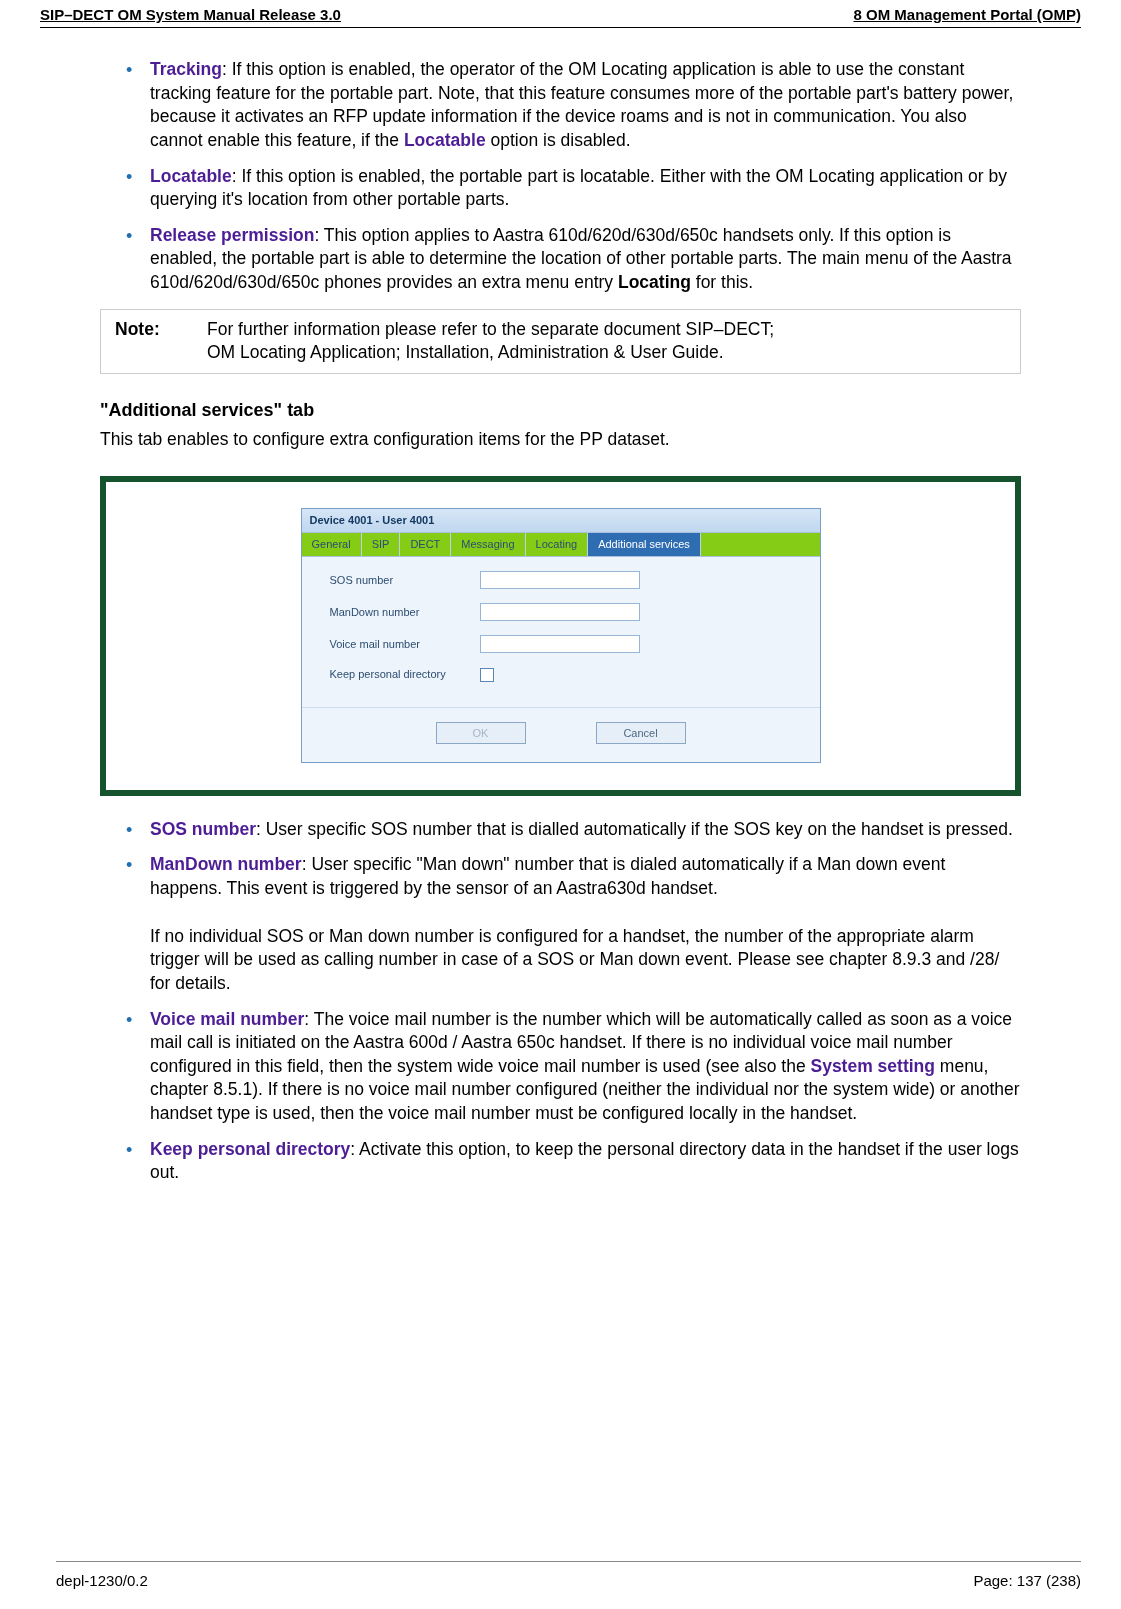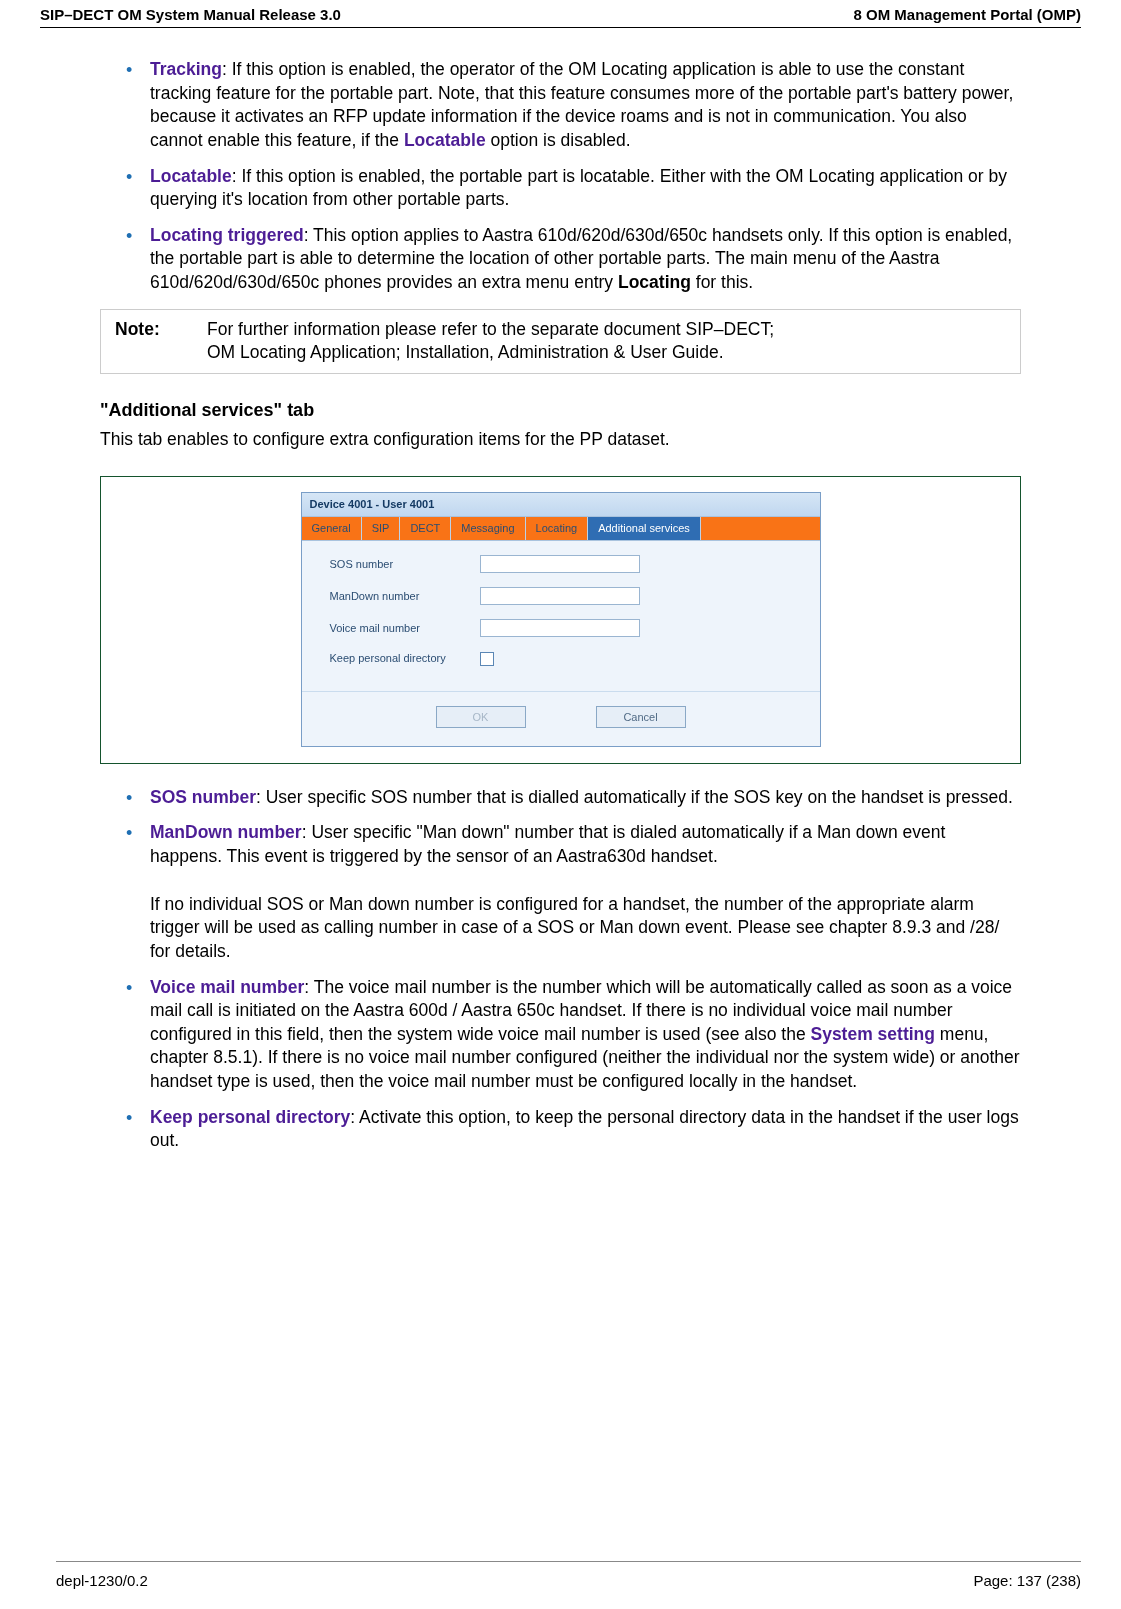--- a/index.html
+++ b/index.html
@@ -1,33 +1,33 @@
 <!DOCTYPE html>
 <html><head>
 <meta charset="utf-8">
 <style>
   * { box-sizing: border-box; margin: 0; padding: 0; }
   html, body { width: 1121px; background: #fff; font-family: Arial, Helvetica, sans-serif; color: #000; }
   .page { width: 1121px; min-height: 1609px; padding: 0 40px; position: relative; }
-  .header-row { display: flex; justify-content: space-between; align-items: center; padding: 6px 0 4px 0; border-bottom: 1px solid #000; font-size: 15px; font-weight: bold; }
+  .header-row { display: flex; justify-content: space-between; align-items: center; padding: 6px 0 4px 0; border-bottom: 1px solid #000; font-size: 15px; font-weight: bold; text-decoration: underline; }
   .content { padding: 30px 60px 0 60px; font-size: 17.5px; line-height: 1.35; }
   ul.bullets { list-style: none; padding-left: 26px; }
   ul.bullets > li { position: relative; padding-left: 24px; margin-bottom: 12px; }
   ul.bullets > li::before { content: "•"; position: absolute; left: 0; top: 0; color: #1f6fb3; font-size: 18px; }
   .term { color: #4c1d95; font-weight: bold; }
   .bold { font-weight: bold; }
   .note-box { border: 1px solid #ccc; padding: 8px 14px; margin: 14px 0 24px 0; font-size: 17.5px; }
   .note-row { display: flex; gap: 36px; }
   .note-label { font-weight: bold; min-width: 56px; }
   .subhead { font-weight: bold; margin: 16px 0 6px 0; font-size: 18px; }
   .para { margin-bottom: 24px; }
-  .figure-box { border: 1px solid #14532d; margin: 8px 0 22px 0; height: 288px; display: flex; align-items: center; justify-content: center; }
+  .figure-box { border: 6px solid #14532d; margin: 8px 0 22px 0; height: 320px; display: flex; align-items: center; justify-content: center; }
   .dialog { width: 520px; border: 1px solid #7a9ec7; font-family: Tahoma, Arial, sans-serif; font-size: 11px; background: #e9f1fa; }
   .dialog-title { background: linear-gradient(#d6e6f6, #c0d7ef); padding: 4px 8px; font-weight: bold; color: #143a63; border-bottom: 1px solid #a9c3de; }
-  .dialog-tabs { display: flex; background: #f97316; border-bottom: 1px solid #a9c3de; }
+  .dialog-tabs { display: flex; background: #84cc16; border-bottom: 1px solid #a9c3de; }
   .dialog-tab { padding: 4px 10px; border-right: 1px solid #bcd2e8; color: #2b4d72; cursor: default; }
   .dialog-tab.active { background: #2f6db3; color: #fff; }
   .dialog-body { padding: 14px 18px 10px 28px; background: #eef4fb; min-height: 150px; }
   .fld-row { display: flex; align-items: center; margin-bottom: 14px; }
   .fld-label { width: 150px; color: #2b4d72; }
   .fld-input { width: 160px; height: 18px; border: 1px solid #9ab5d1; background: #fff; }
   .fld-check { width: 14px; height: 14px; border: 1px solid #5b87b5; background: #fff; }
   .dialog-btns { display: flex; justify-content: center; gap: 70px; padding: 14px 0 18px 0; background: #eef4fb; border-top: 1px solid #cadcee; }
   .dlg-btn { width: 90px; height: 22px; border: 1px solid #8aa8c6; background: #e6eef7; color: #506a85; font-size: 11px; text-align: center; line-height: 20px; }
   .dlg-btn.disabled { color: #a7b7c7; }
@@ -48,21 +48,21 @@
   <div class="content">
 
     <ul class="bullets">
       <li>
         <span class="term">Tracking</span><span>: If this option is enabled, the operator of the OM Locating application is able to use the constant tracking feature for the portable part. Note, that this feature consumes more of the portable part's battery power, because it activates an RFP update information if the device roams and is not in communication. You also cannot enable this feature, if the </span><span class="term">Locatable</span><span> option is disabled.</span>
       </li>
       <li>
         <span class="term">Locatable</span><span>: If this option is enabled, the portable part is locatable. Either with the OM Locating application or by querying it's location from other portable parts.</span>
       </li>
       <li>
-        <span class="term">Locating triggered</span><span>: This option applies to Aastra 610d/620d/630d/650c handsets only. If this option is enabled, the portable part is able to determine the location of other portable parts. The main menu of the Aastra 610d/620d/630d/650c phones provides an extra menu entry </span><span class="bold">Locating</span><span> for this.</span>
+        <span class="term">Release permission</span><span>: This option applies to Aastra 610d/620d/630d/650c handsets only. If this option is enabled, the portable part is able to determine the location of other portable parts. The main menu of the Aastra 610d/620d/630d/650c phones provides an extra menu entry </span><span class="bold">Locating</span><span> for this.</span>
       </li>
     </ul>
 
     <div class="note-box">
       <div class="note-row">
         <div class="note-label">Note:</div>
         <div>
           <div>For further information please refer to the separate document SIP–DECT;</div>
           <div>OM Locating Application; Installation, Administration &amp; User Guide.</div>
         </div>

